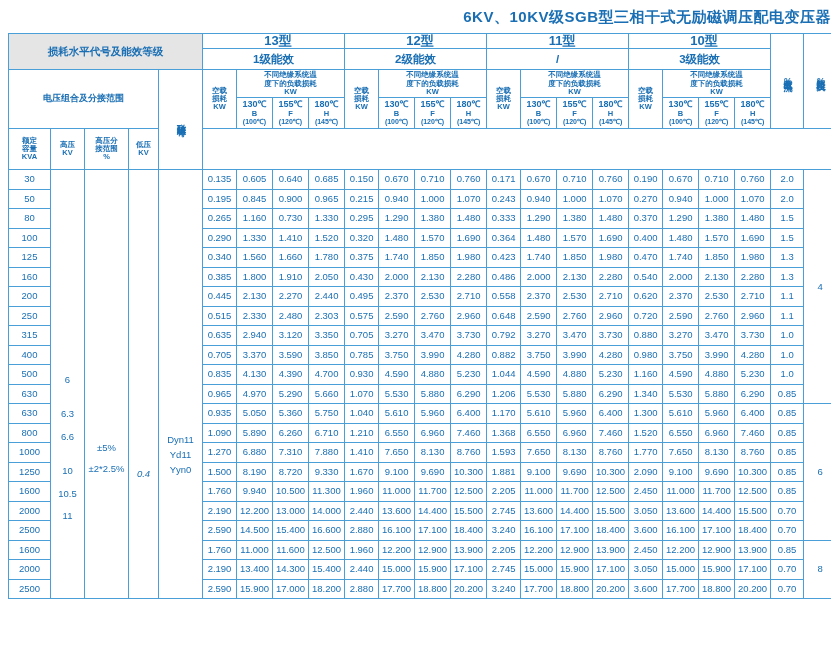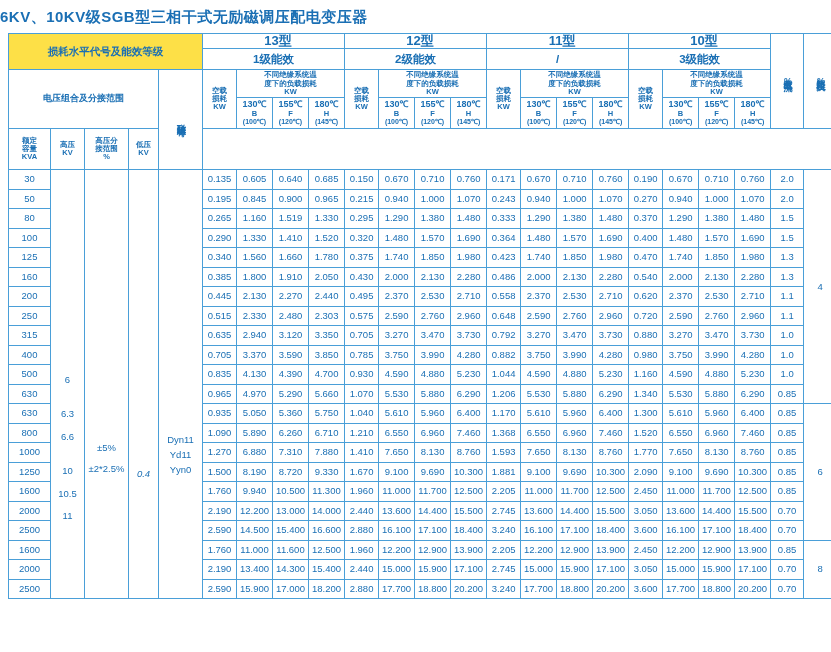--- a/index.html
+++ b/index.html
@@ -5,21 +5,21 @@
   html,body{margin:0;padding:0;}
   body{
     width:831px;height:652px;
     background:#ffffff;
     font-family:"Liberation Sans", sans-serif;
     color:#1a6fb4;
     overflow:hidden;
   }
   .page{position:relative;width:831px;height:652px;}
   .title{
-    text-align:left;
+    text-align:right;
     font-size:15px;
     font-weight:bold;
     color:#1a6fb4;
     padding-top:8px;
     padding-bottom:6px;
     letter-spacing:0.5px;
   }
   table{
     border-collapse:collapse;
     width:815px;
@@ -27,21 +27,21 @@
     table-layout:fixed;
   }
   th,td{
     border:1px solid #4a9fd8;
     color:#1a6fb4;
     text-align:center;
     vertical-align:middle;
     padding:0;
     line-height:1.1;
   }
-  .hdr{font-size:10.5px;font-weight:bold;background:#fde047;}
+  .hdr{font-size:10.5px;font-weight:bold;background:#e5e5e5;}
   .hdr-big{font-size:13px;font-weight:bold;padding-left:9px;}
   .hdr-mid{font-size:11.5px;font-weight:bold;}
   .hdr-sm{font-size:9px;font-weight:bold;}
   .hdr-xs{font-size:7.5px;font-weight:bold;}
   .data{font-size:9.5px;height:18.5px;}
   .rowlabel{font-size:9.5px;margin-top:8px;}
   .vert{
     writing-mode:vertical-rl;
     text-orientation:upright;
     letter-spacing:1px;
@@ -227,21 +227,21 @@
           <td class="data">0.270</td>
           <td class="data">0.940</td>
           <td class="data">1.000</td>
           <td class="data">1.070</td>
           <td class="data">2.0</td>
         </tr>
         <tr>
           <td class="data rowlabel">80</td>
           <td class="data">0.265</td>
           <td class="data">1.160</td>
-          <td class="data">1.519</td>
+          <td class="data">0.730</td>
           <td class="data">1.330</td>
           <td class="data">0.295</td>
           <td class="data">1.290</td>
           <td class="data">1.380</td>
           <td class="data">1.480</td>
           <td class="data">0.333</td>
           <td class="data">1.290</td>
           <td class="data">1.380</td>
           <td class="data">1.480</td>
           <td class="data">0.370</td>

